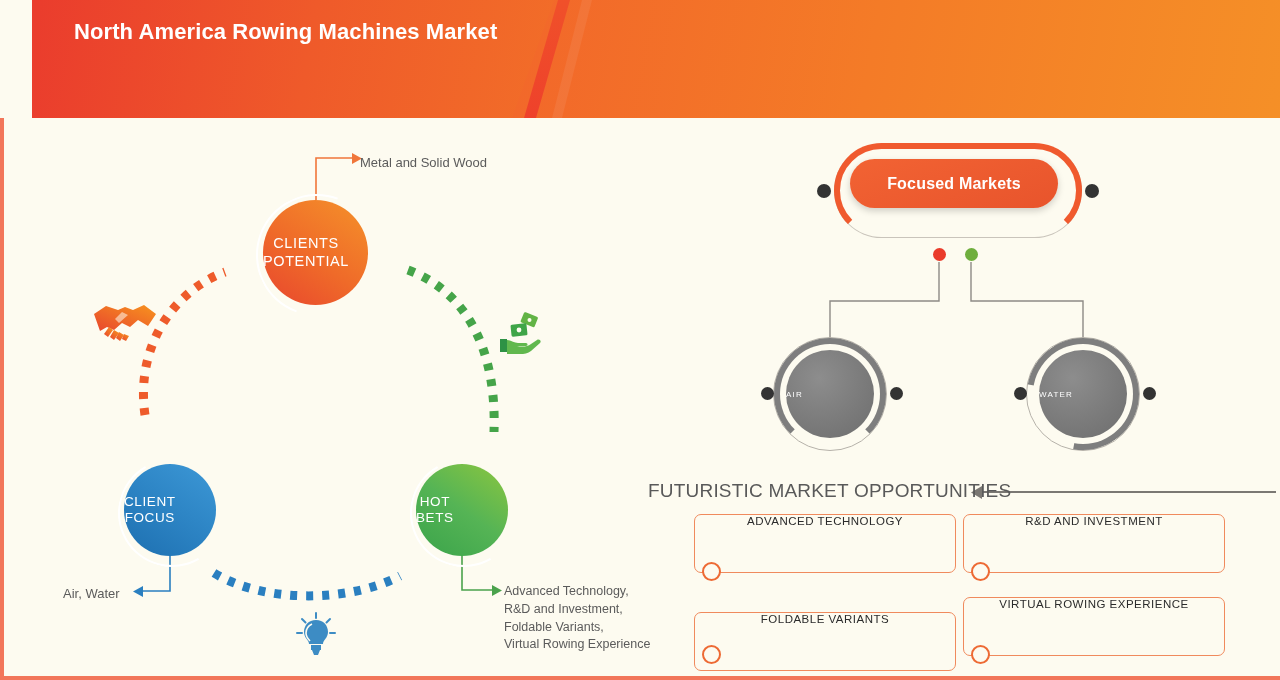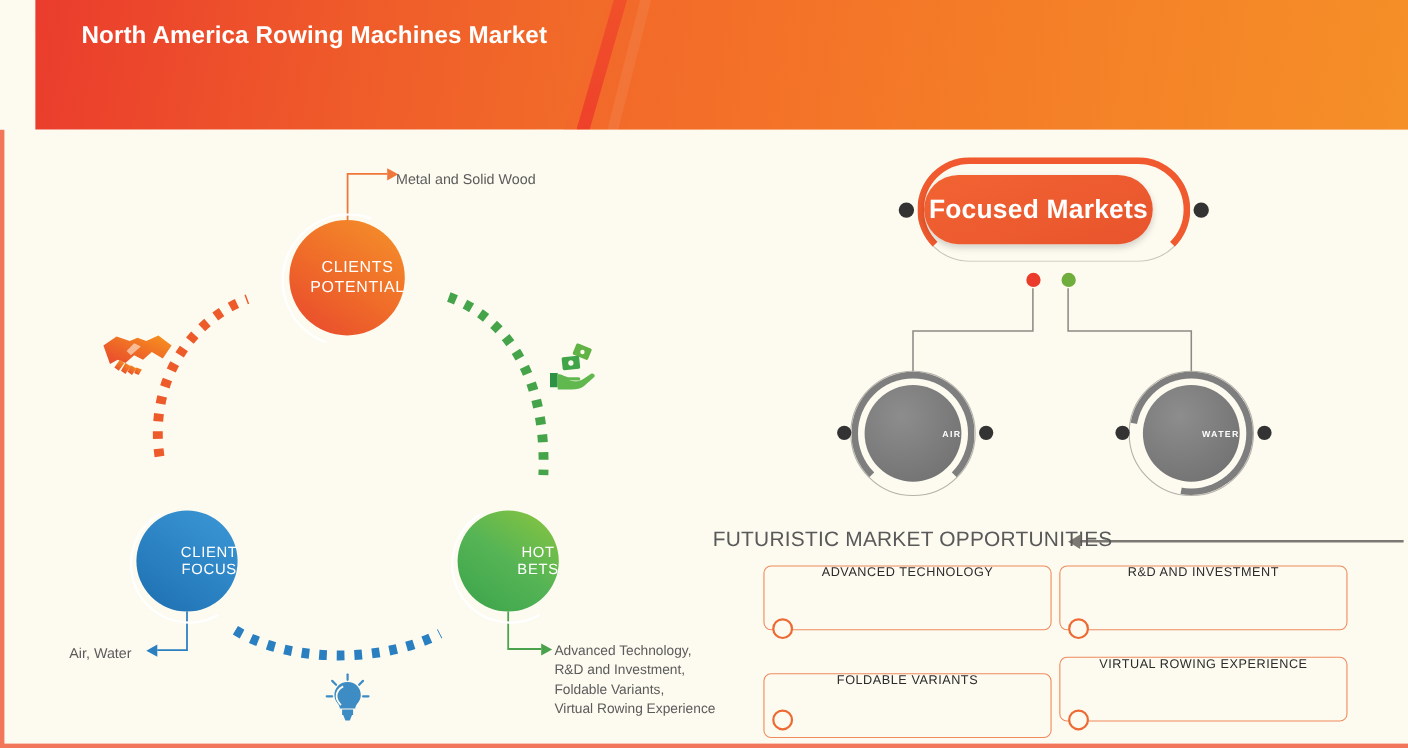--- a/index.html
+++ b/index.html
@@ -29,21 +29,21 @@
 
   
   #bodyframe{position:absolute;left:0;top:118px;width:1280px;height:562px;
      background:#fdfbf0;border-left:4px solid #f2765a;border-bottom:4px solid #f2765a;
      box-sizing:border-box;}
 
   
   .abs{position:absolute;}
 
   
-  .bubble{position:absolute;border-radius:50%;display:flex;align-items:center;justify-content:flex-end;
+  .bubble{position:absolute;border-radius:50%;display:flex;align-items:center;justify-content:flex-start;
      text-align:center;color:#fff;line-height:1.22;}
   .bubble span{display:block;}
   #clients-potential{left:263px;top:200px;width:105px;height:105px;
      background:linear-gradient(35deg,#e8462e 0%,#ef6a29 45%,#f5922a 100%);
      font-size:14.5px;letter-spacing:.6px;}
   #client-focus{left:124px;top:464px;width:92px;height:92px;
      background:linear-gradient(35deg,#1d6fb0 0%,#2e86c6 55%,#3d98d6 100%);
      font-size:13.5px;letter-spacing:.6px;}
   #hot-bets{left:416px;top:464px;width:92px;height:92px;
      background:linear-gradient(35deg,#3aa34a 0%,#55b455 50%,#8cc63f 100%);
@@ -59,45 +59,45 @@
      transform:rotate(15deg);}
 
   
   .lbl{position:absolute;color:#5e5e5e;font-size:12.5px;line-height:1.45;}
   #lbl-metal{left:360px;top:154px;font-size:13px;color:#5b5b5b;}
   #lbl-airwater{left:63px;top:585px;font-size:13px;color:#5b5b5b;}
   #lbl-hotbets{left:504px;top:583px;font-size:12.5px;color:#5b5b5b;line-height:1.42;}
 
   
   #fm-wrap{position:absolute;left:808px;top:145px;width:300px;height:96px;}
-  #fm-pill{position:absolute;left:32px;top:14px;width:208px;height:63px;border-radius:32px;
+  #fm-pill{position:absolute;left:42px;top:14px;width:208px;height:49px;border-radius:32px;
      background:linear-gradient(160deg,#f26333,#e8542c);display:flex;align-items:center;justify-content:center;
-     color:#fff;font-size:24px;font-weight:bold;letter-spacing:.2px;
+     color:#fff;font-size:16px;font-weight:bold;letter-spacing:.2px;
      box-shadow:0 3px 7px rgba(0,0,0,.18);}
   #fm-ringwhite{position:absolute;left:32px;top:4px;width:236px;height:83px;border-radius:44px;
      border:5px solid #fdfbf0;box-sizing:border-box;}
   #fm-ringorange{position:absolute;left:26px;top:-2px;width:248px;height:95px;border-radius:50px;
      border:7px solid #f05a2e;box-sizing:border-box;border-bottom-color:transparent;
      transform:rotate(0deg);}
   #fm-ringthin{position:absolute;left:26px;top:-2px;width:248px;height:95px;border-radius:50px;
      border:1px solid #c9c4bb;box-sizing:border-box;border-top-color:transparent;}
   .fm-dot{position:absolute;width:14px;height:14px;border-radius:50%;background:#333;}
   #fm-dot-l{left:9px;top:39px;}
   #fm-dot-r{left:277px;top:39px;}
 
   
   .ind{position:absolute;width:13px;height:13px;border-radius:50%;}
   #ind-red{left:933px;top:248px;background:#ea3b2b;}
   #ind-green{left:965px;top:248px;background:#6fae3d;}
 
   
   .knob{position:absolute;width:88px;height:88px;border-radius:50%;
      background:radial-gradient(circle at 38% 32%, #8d8d8d 0%, #7b7b7b 55%, #6d6d6d 100%);
-     display:flex;align-items:center;justify-content:flex-end;color:#fff;font-size:8px;letter-spacing:1.2px;
-     box-shadow:0 0 0 6px #fdfbf0;font-weight:bold;}
+     display:flex;align-items:center;justify-content:flex-start;color:#fff;font-size:8px;letter-spacing:1.2px;
+     box-shadow:0 0 0 6px #fdfbf0;}
   #knob-air{left:786px;top:350px;}
   #knob-water{left:1039px;top:350px;}
   .knobarc{position:absolute;width:112px;height:112px;border-radius:50%;
      border:8px solid #7e7e7e;box-sizing:border-box;border-bottom-color:transparent;}
   #arc-air{left:774px;top:338px;}
   #arc-water{left:1027px;top:338px;transform:rotate(55deg);}
   .knobthin{position:absolute;width:114px;height:114px;border-radius:50%;
      border:1px solid #b6b2aa;box-sizing:border-box;}
   #thin-air{left:773px;top:337px;}
   #thin-water{left:1026px;top:337px;}

